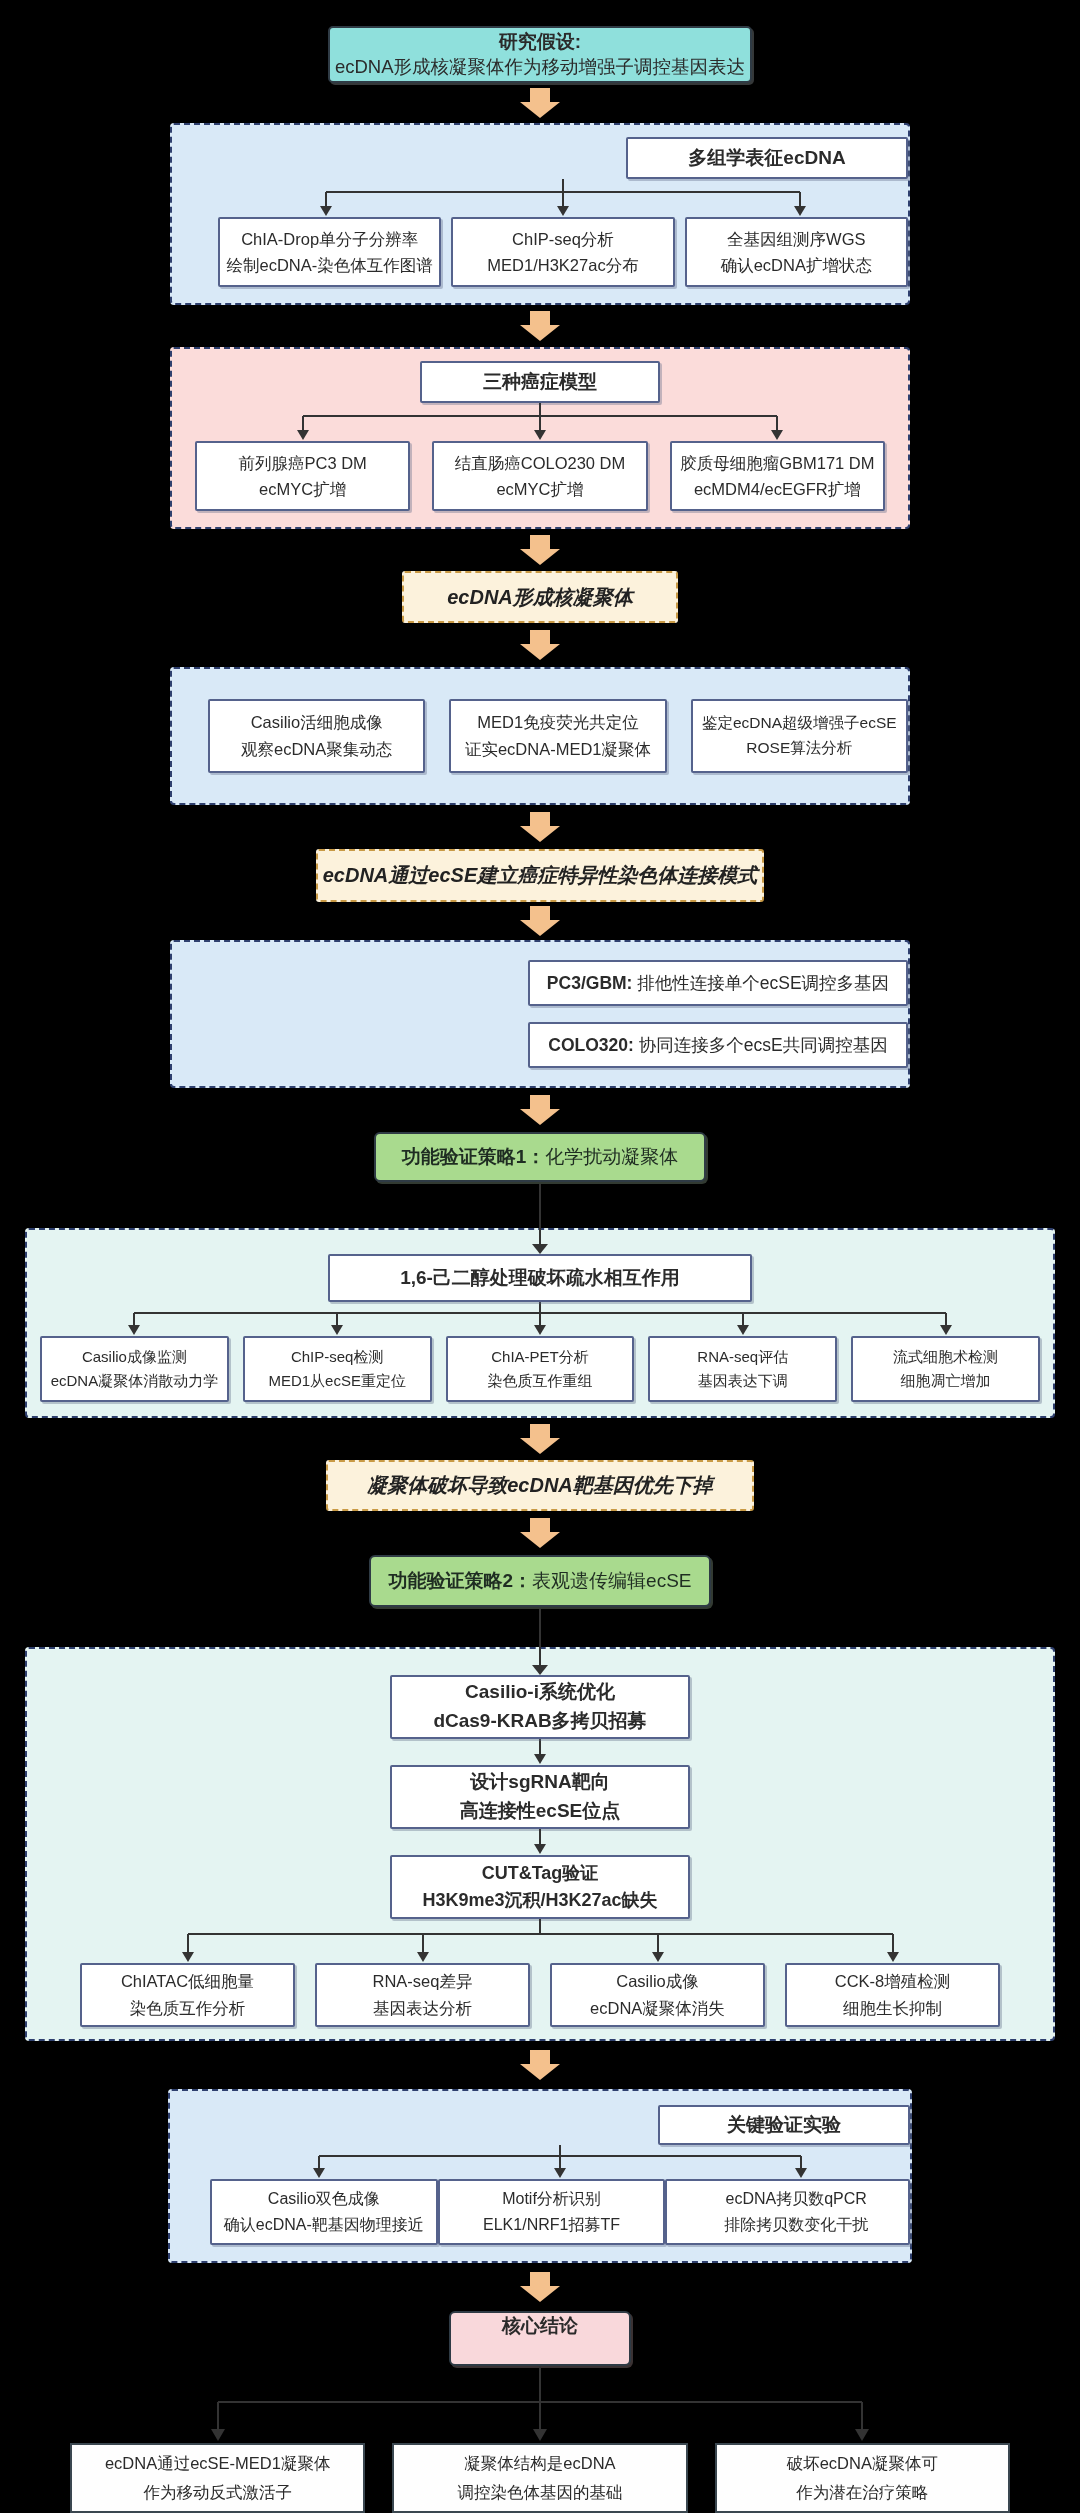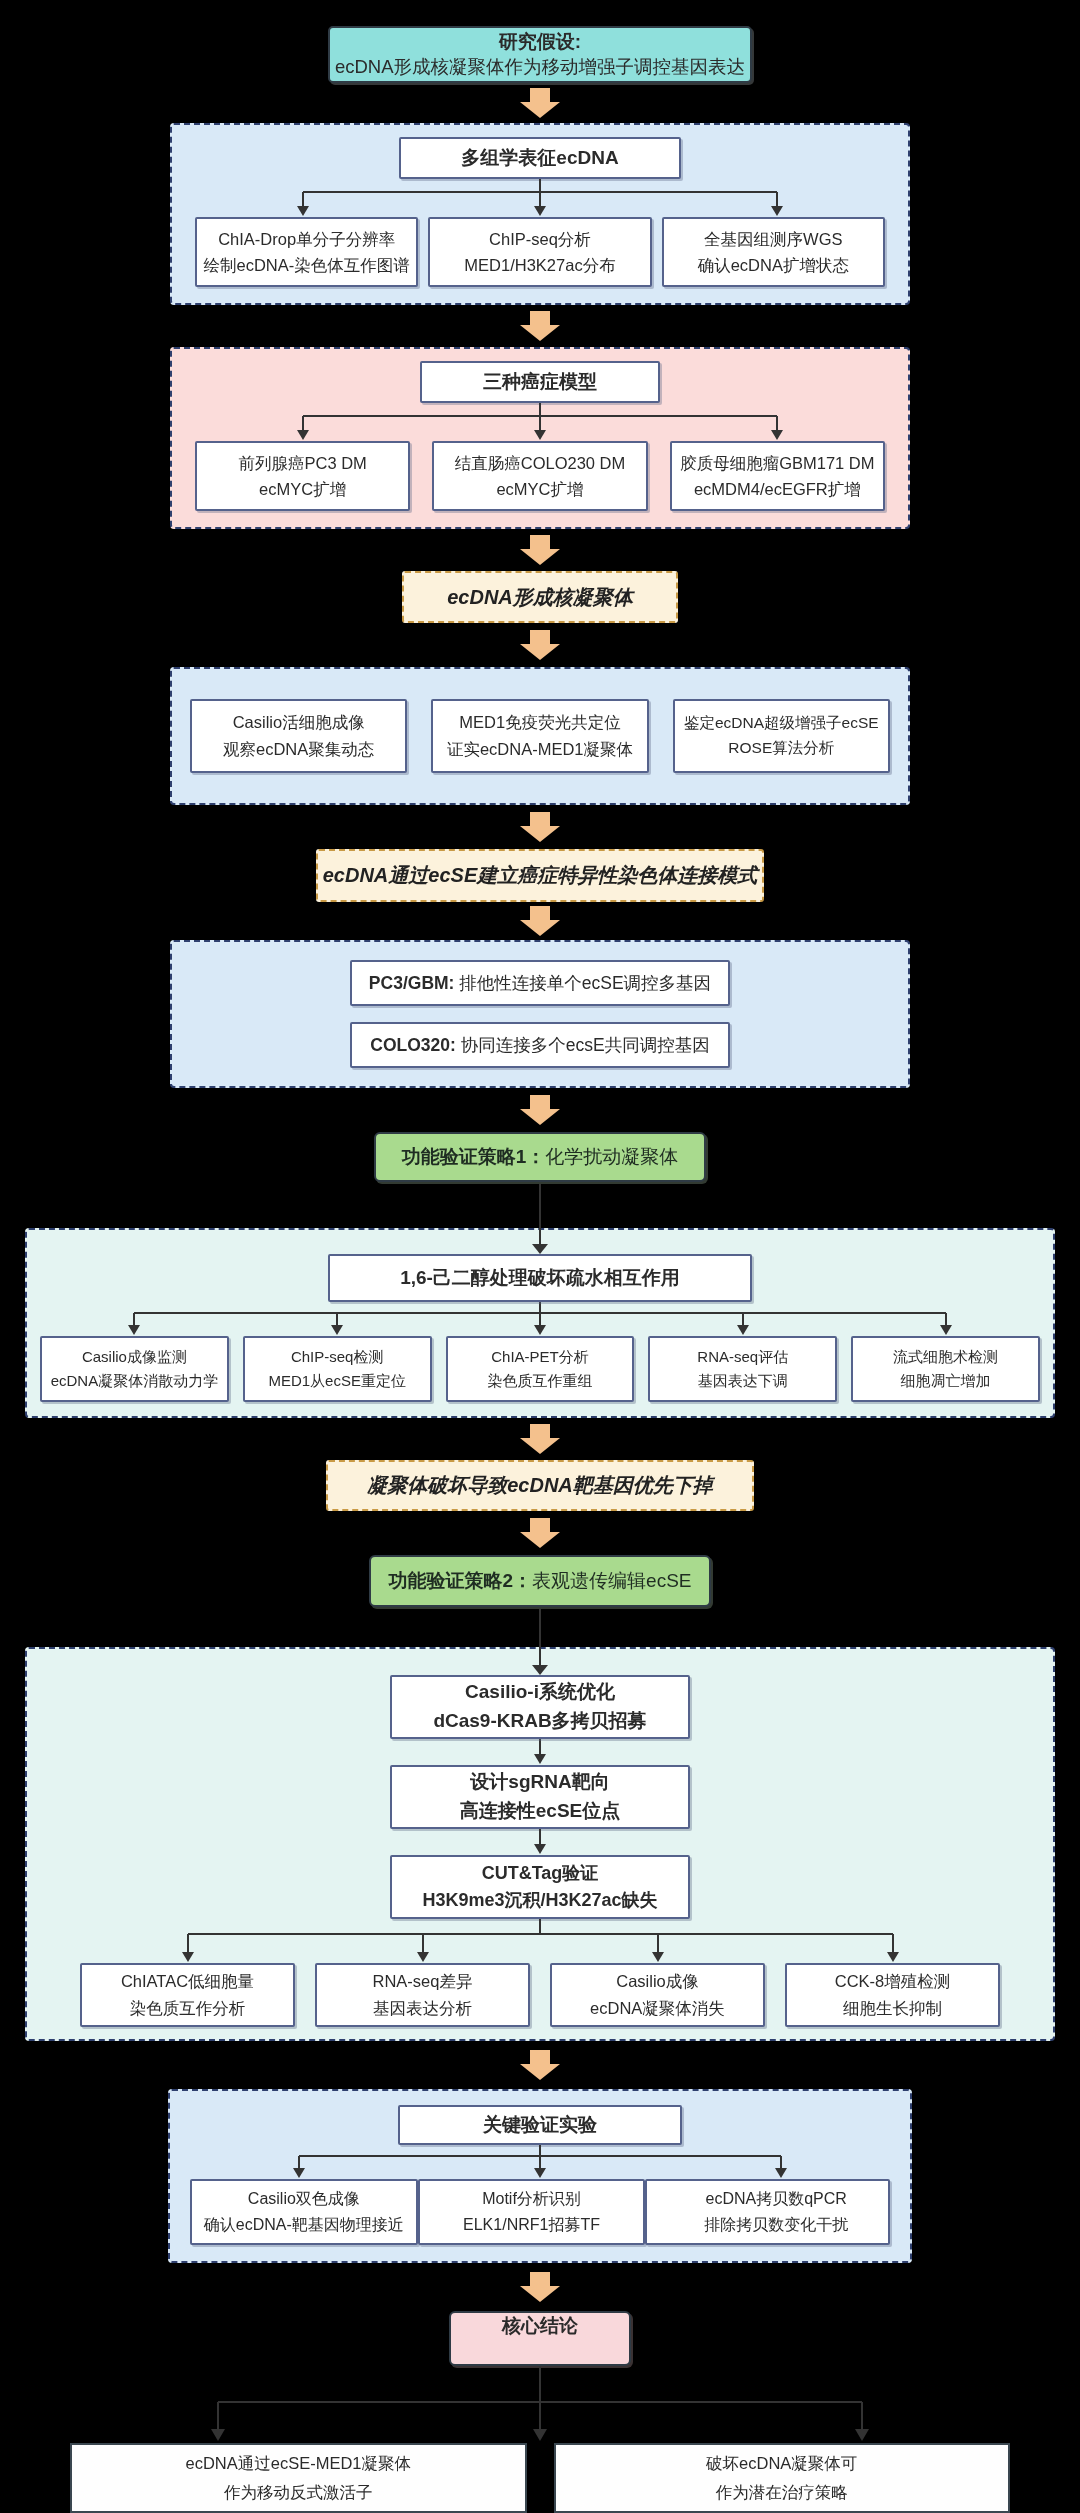--- a/index.html
+++ b/index.html
@@ -12,21 +12,21 @@
     align-items:center;box-shadow:2px 2px 0 rgba(210,225,228,0.25);}
   .h1{font-size:19px;font-weight:bold;line-height:1.35;}
   .h2{font-size:18.5px;line-height:1.35;}
   
   .barrow{display:flex;flex-direction:column;align-items:center;}
   .bstem{width:20px;height:14px;background:#F4C18D;}
   .bhead{width:0;height:0;border-left:20px solid transparent;border-right:20px solid transparent;border-top:16px solid #F4C18D;}
   
   .sect{box-sizing:border-box;border:2px dashed #2E3F6E;border-radius:4px;display:flex;
     flex-direction:column;align-items:center;position:relative;}
-  .blue{background:#D9E9F7;}
+  .blue{background:#D9E9F7;align-items:flex-end;}
   .pinkbg{background:#FBDCDA;}
   .cyanbg{background:#E4F4F2;}
   
   .tbox{background:#fff;border:2px solid #55628C;box-sizing:border-box;display:flex;flex-direction:column;
     justify-content:center;align-items:center;font-weight:bold;font-size:19px;text-align:center;
     box-shadow:2px 2px 0 rgba(90,100,130,0.35);border-radius:2px;}
   .wbox{background:#fff;border:2px solid #55628C;box-sizing:border-box;display:flex;flex-direction:column;
     justify-content:center;align-items:center;font-size:16.5px;line-height:1.6;text-align:center;
     box-shadow:2px 2px 0 rgba(90,100,130,0.35);border-radius:2px;padding:4px 6px;}
   .row{display:flex;justify-content:center;align-items:stretch;}
@@ -292,21 +292,21 @@
       </div>
     </div>
   </div>
 
   <div class="barrow" style="margin:9px 0;">
       <div class="bstem"></div>
       <div class="bhead"></div>
     </div>
 
   <div class="sect blue" style="width:744px;padding:14px 0 16px;">
-    <div class="tbox" style="width:284px;height:40px;">
+    <div class="tbox" style="width:252px;height:40px;">
       <div>关键验证实验</div>
     </div>
     <svg class="conn" width="700" height="34">
       <path class="stroke" d="M350,0 V11 M109,11 H591 M109,11 V24 M350,11 V24 M591,11 V24"></path>
       <polygon class="fillh" points="103,23 115,23 109,33"></polygon>
       <polygon class="fillh" points="344,23 356,23 350,33"></polygon>
       <polygon class="fillh" points="585,23 597,23 591,33"></polygon>
     </svg>
     <div class="row" style="width:700px;">
       <div class="wbox" style="height:66px;font-size:16px;">
@@ -339,18 +339,22 @@
     <polygon class="fillh" points="463,63 477,63 470,75"></polygon>
     <polygon class="fillh" points="785,63 799,63 792,75"></polygon>
   </svg>
 
   <div class="row" style="width:940px;gap:27px;">
     <div class="bottombox" style="height:70px;">
       <div>ecDNA通过ecSE-MED1凝聚体</div>
       <div>作为移动反式激活子</div>
     </div>
     <div class="bottombox" style="height:70px;">
+      <div>凝聚体结构是ecDNA</div>
+      <div>调控染色体基因的基础</div>
+    </div>
+    <div class="bottombox" style="height:70px;">
       <div>破坏ecDNA凝聚体可</div>
       <div>作为潜在治疗策略</div>
     </div>
   </div>
 
 </div>
 
 </body></html>

